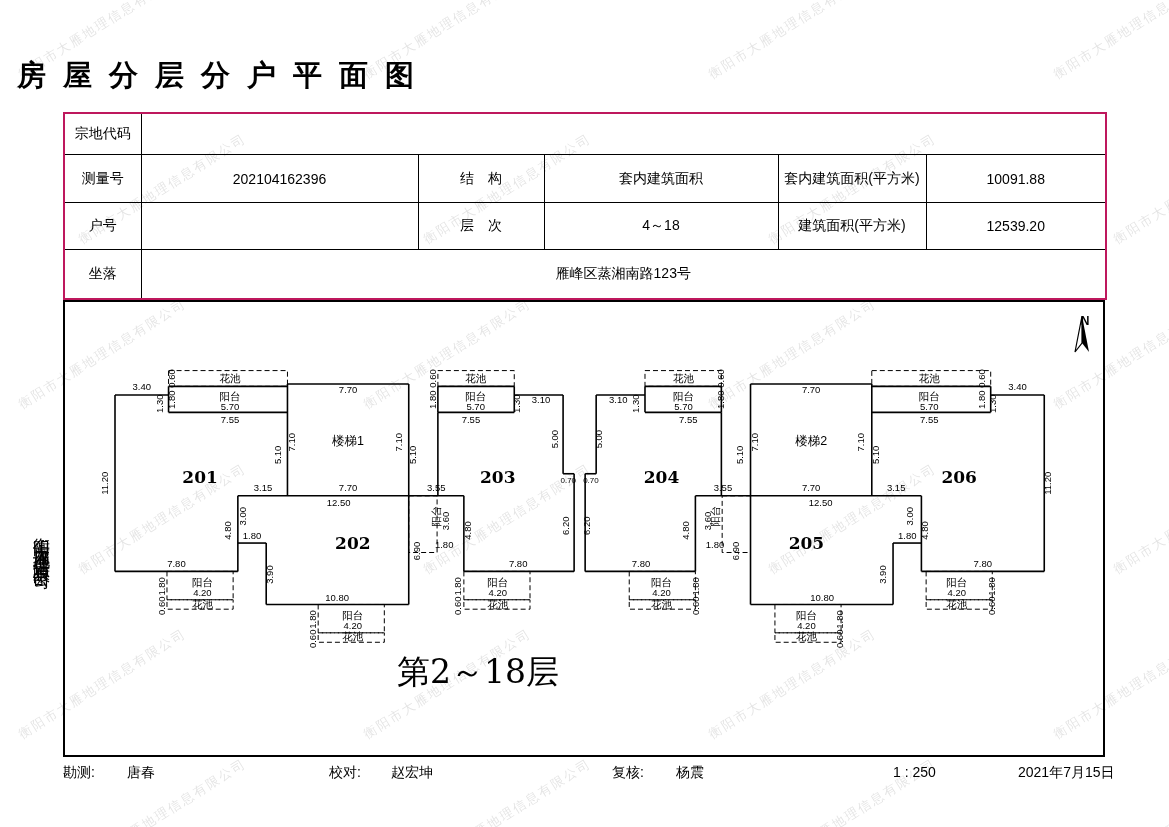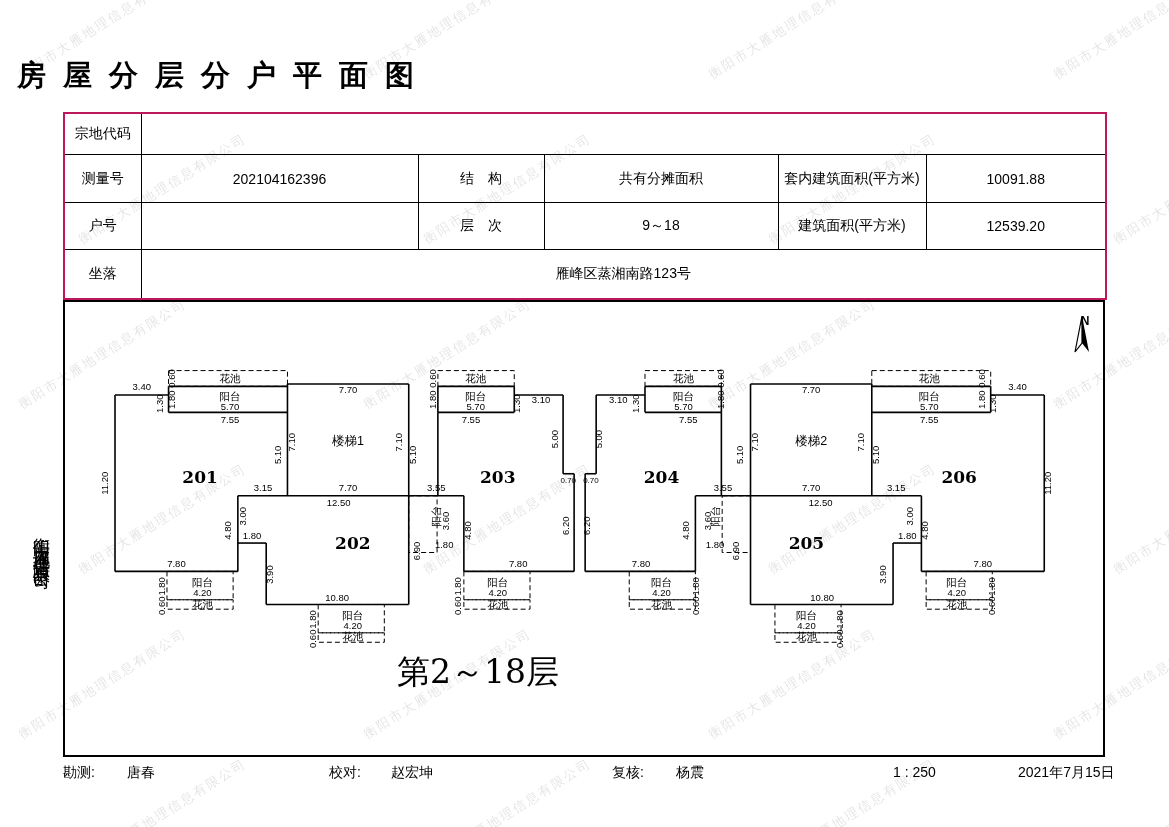--- a/index.html
+++ b/index.html
@@ -76,29 +76,29 @@
   </colgroup>
   <tbody>
       <tr>
     <td>宗地代码</td>
     <td colspan="5"></td>
   </tr>
   <tr>
     <td>测量号</td>
     <td>202104162396</td>
     <td>结　构</td>
-    <td>共有分摊面积</td>
+    <td>套内建筑面积</td>
     <td>套内建筑面积(平方米)</td>
     <td>10091.88</td>
   </tr>
   <tr>
     <td>户号</td>
     <td></td>
     <td>层　次</td>
-    <td>9～18</td>
+    <td>4～18</td>
     <td>建筑面积(平方米)</td>
     <td>12539.20</td>
   </tr>
   <tr>
     <td>坐落</td>
     <td colspan="5">雁峰区蒸湘南路123号</td>
   </tr>
 </tbody>
   </table>
 

